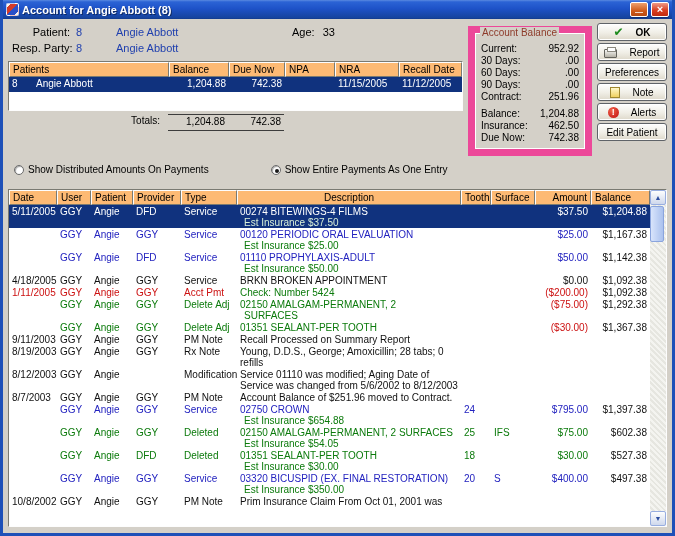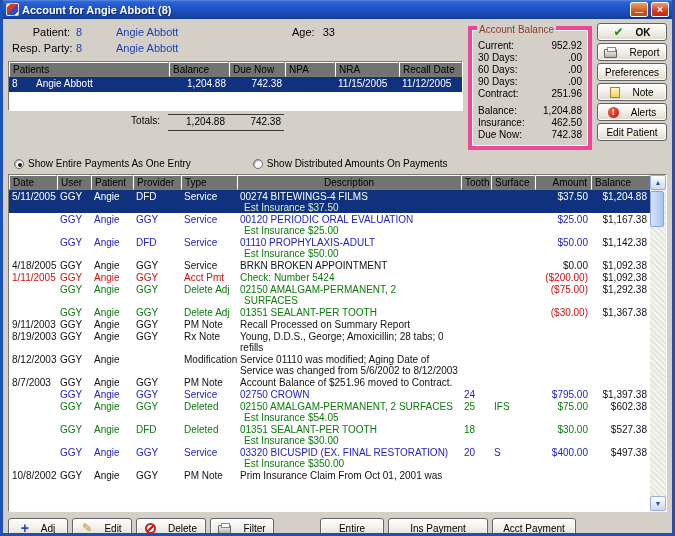--- a/index.html
+++ b/index.html
@@ -33,33 +33,33 @@
   .patient-info { display:grid; grid-template-columns:64px 40px 176px 1fr; row-gap:4px;
     padding:3px 0 7px 4px; font-size:11px; align-items:baseline; }
   .pi-label { text-align:right; padding-right:6px; color:#000; white-space:nowrap; }
   .pi-value { color:#1f3fae; white-space:nowrap; }
   .age-group { display:flex; gap:8px; }
 
   
   .patients-box { height:50px; background:#fff; overflow:hidden;
     border:1px solid; border-color:#7a7a72 #fdfdfd #fdfdfd #7a7a72; }
   .pgrid { display:grid; grid-template-columns:160px 60px 56px 50px 64px 1fr; }
-  .hcell { background:#737373; border:1px solid; border-color:#fdfdfd #7a7a72 #7a7a72 #fdfdfd;
+  .hcell { background:#fdba74; border:1px solid; border-color:#fdfdfd #7a7a72 #7a7a72 #fdfdfd;
     font-size:10px; padding:0 3px; height:15px; line-height:14px; overflow:hidden; white-space:nowrap; }
   .prow { height:15px; font-size:10px; line-height:14px; color:#000; }
   .prow .cell { padding:0 3px; overflow:hidden; white-space:nowrap; }
   .prow.selected { background:#10327e; color:#fff; }
   .pid { display:inline-block; width:24px; }
   .num { text-align:right; }
   .totals-row { margin-top:3px; height:17px; font-size:10px; }
   .t-label { text-align:right; padding:1px 8px 0 0; }
   .tval { border-top:1px solid #3c3c3c; border-bottom:1px solid #3c3c3c; text-align:right; padding:1px 3px 0; }
 
   
-  .groupbox { position:relative; border:4px solid #ec4899; padding:10px 5px 5px;
+  .groupbox { position:relative; border:7px solid #ec4899; padding:10px 5px 5px;
     box-shadow:inset 1px 1px 0 #fff, inset -1px -1px 0 #fff; }
   .groupbox-title { position:absolute; top:-6px; left:5px; background:#d4d0c8; padding:0 2px;
     font-size:10px; color:#8e3b2a; white-space:nowrap; }
   .bal-row { display:flex; justify-content:space-between; font-size:10px; line-height:12px; padding:0 1px; }
   .bal-summary { margin-top:5px; }
 
   
   button.xp-btn { display:flex; align-items:center; justify-content:center; gap:12px;
     border:1px solid #5f6368; border-radius:3px; font-family:inherit; font-size:10px; color:#000; padding:0 4px;
     background:linear-gradient(#fefefe,#f0eee6 55%,#ddd8ca); box-shadow:inset 0 0 0 1px #fff; }
@@ -69,21 +69,21 @@
 
   
   .radio-row { display:flex; gap:62px; margin-top:8px; padding-left:6px; align-items:center; }
   .radio-item { display:flex; align-items:center; gap:4px; font-size:10px; }
   .radio { width:10px; height:10px; border-radius:50%; background:#fff; border:1px solid #6a6a6a;
     box-shadow:inset 1px 1px 1px rgba(0,0,0,.35); position:relative; flex:none; }
   .radio.on::after { content:""; position:absolute; left:3px; top:3px; width:4px; height:4px;
     border-radius:50%; background:#1a1a1a; }
 
   
-  .trans-wrap { margin-top:5px; height:338px; display:flex; background:#fff;
+  .trans-wrap { margin-top:14px; height:338px; display:flex; background:#fff;
     border:1px solid; border-color:#7a7a72 #fdfdfd #fdfdfd #7a7a72; }
   .trans-main { flex:1; min-width:0; display:flex; flex-direction:column; }
   .tgrid { display:grid; grid-template-columns:48px 34px 42px 48px 56px 224px 30px 44px 56px 1fr; }
   .thdr .hcell.c5 { text-align:center; }
   .thdr .hcell.c8 { text-align:right; }
   .tbody { flex:1; overflow:hidden; }
   .trow { color:#000; }
   .trow .cell { font-size:10px; line-height:11px; padding:1px 3px 0; white-space:nowrap; overflow:hidden; }
   .trow .cell.desc { white-space:normal; }
   .trow .c8, .trow .c9 { text-align:right; }
@@ -264,27 +264,27 @@
             <span class="icon alert-icon" data-name="alert-icon"></span>
             <span class="lbl" data-name="button-label">Alerts</span>
           </button>
           <button class="xp-btn side-btn" data-name="side-button-edit-patient">
             <span class="lbl" data-name="button-label">Edit Patient</span>
           </button>
         </div>
     </div>
 
     <div class="radio-row" data-name="radio-row">
+        <div class="radio-item" data-name="radio-option-show-distributed-amounts-on-payments">
+          <span class="radio" data-name="radio-button"></span>
+          <span class="radio-label" data-name="radio-label">Show Distributed Amounts On Payments</span>
+        </div>
         <div class="radio-item" data-name="radio-option-show-entire-payments-as-one-entry">
           <span class="radio on" data-name="radio-button"></span>
           <span class="radio-label" data-name="radio-label">Show Entire Payments As One Entry</span>
-        </div>
-        <div class="radio-item" data-name="radio-option-show-distributed-amounts-on-payments">
-          <span class="radio" data-name="radio-button"></span>
-          <span class="radio-label" data-name="radio-label">Show Distributed Amounts On Payments</span>
         </div>
       </div>
 
     <div class="trans-wrap" data-name="transactions-table">
       <div class="trans-main" data-name="transactions-main">
         <div class="tgrid thdr" data-name="transactions-header-row">
             <div class="hcell c0" data-name="transactions-header-date">Date</div>
             <div class="hcell c1" data-name="transactions-header-user">User</div>
             <div class="hcell c2" data-name="transactions-header-patient">Patient</div>
             <div class="hcell c3" data-name="transactions-header-provider">Provider</div>
@@ -455,20 +455,21 @@
               <div class="cell c9"></div>
             </div>
             <div class="trow tgrid service" data-name="transaction-row">
               <div class="cell c0"></div>
               <div class="cell c1">GGY</div>
               <div class="cell c2">Angie</div>
               <div class="cell c3">GGY</div>
               <div class="cell c4">Service</div>
               <div class="cell c5 desc">
                 <div class="main" data-name="transaction-description">02750 CROWN</div>
+                <div class="est" data-name="est-insurance-line">Est Insurance $654.88</div>
               </div>
               <div class="cell c6">24</div>
               <div class="cell c7"></div>
               <div class="cell c8">$795.00</div>
               <div class="cell c9">$1,397.38</div>
             </div>
             <div class="trow tgrid deleted" data-name="transaction-row">
               <div class="cell c0"></div>
               <div class="cell c1">GGY</div>
               <div class="cell c2">Angie</div>

